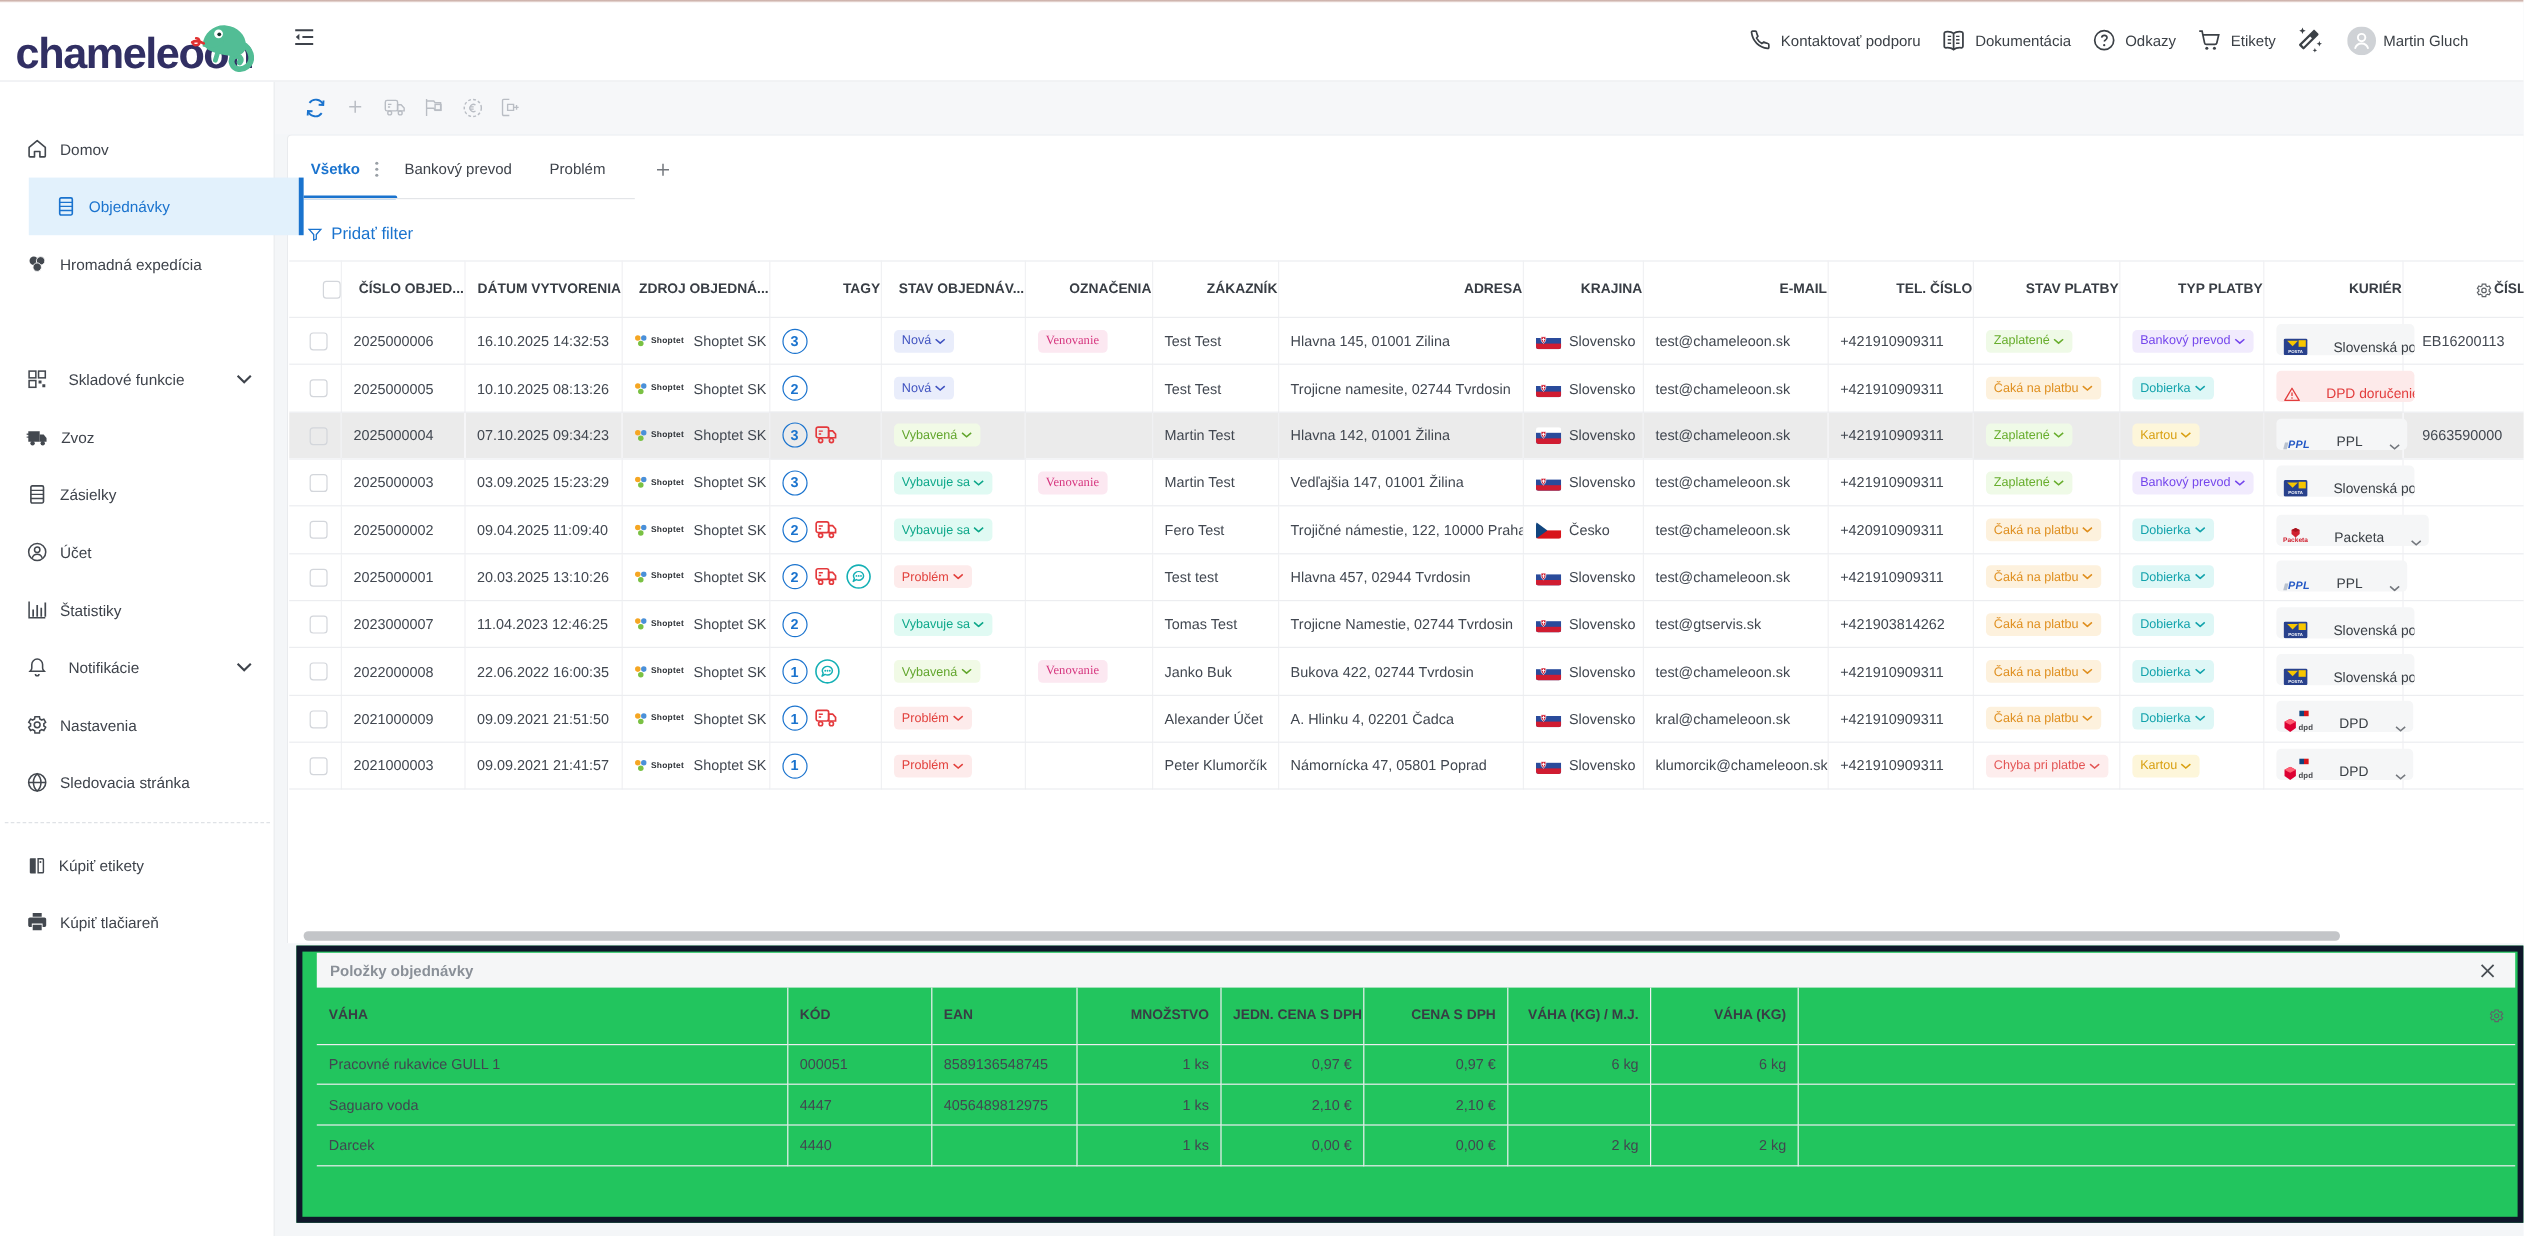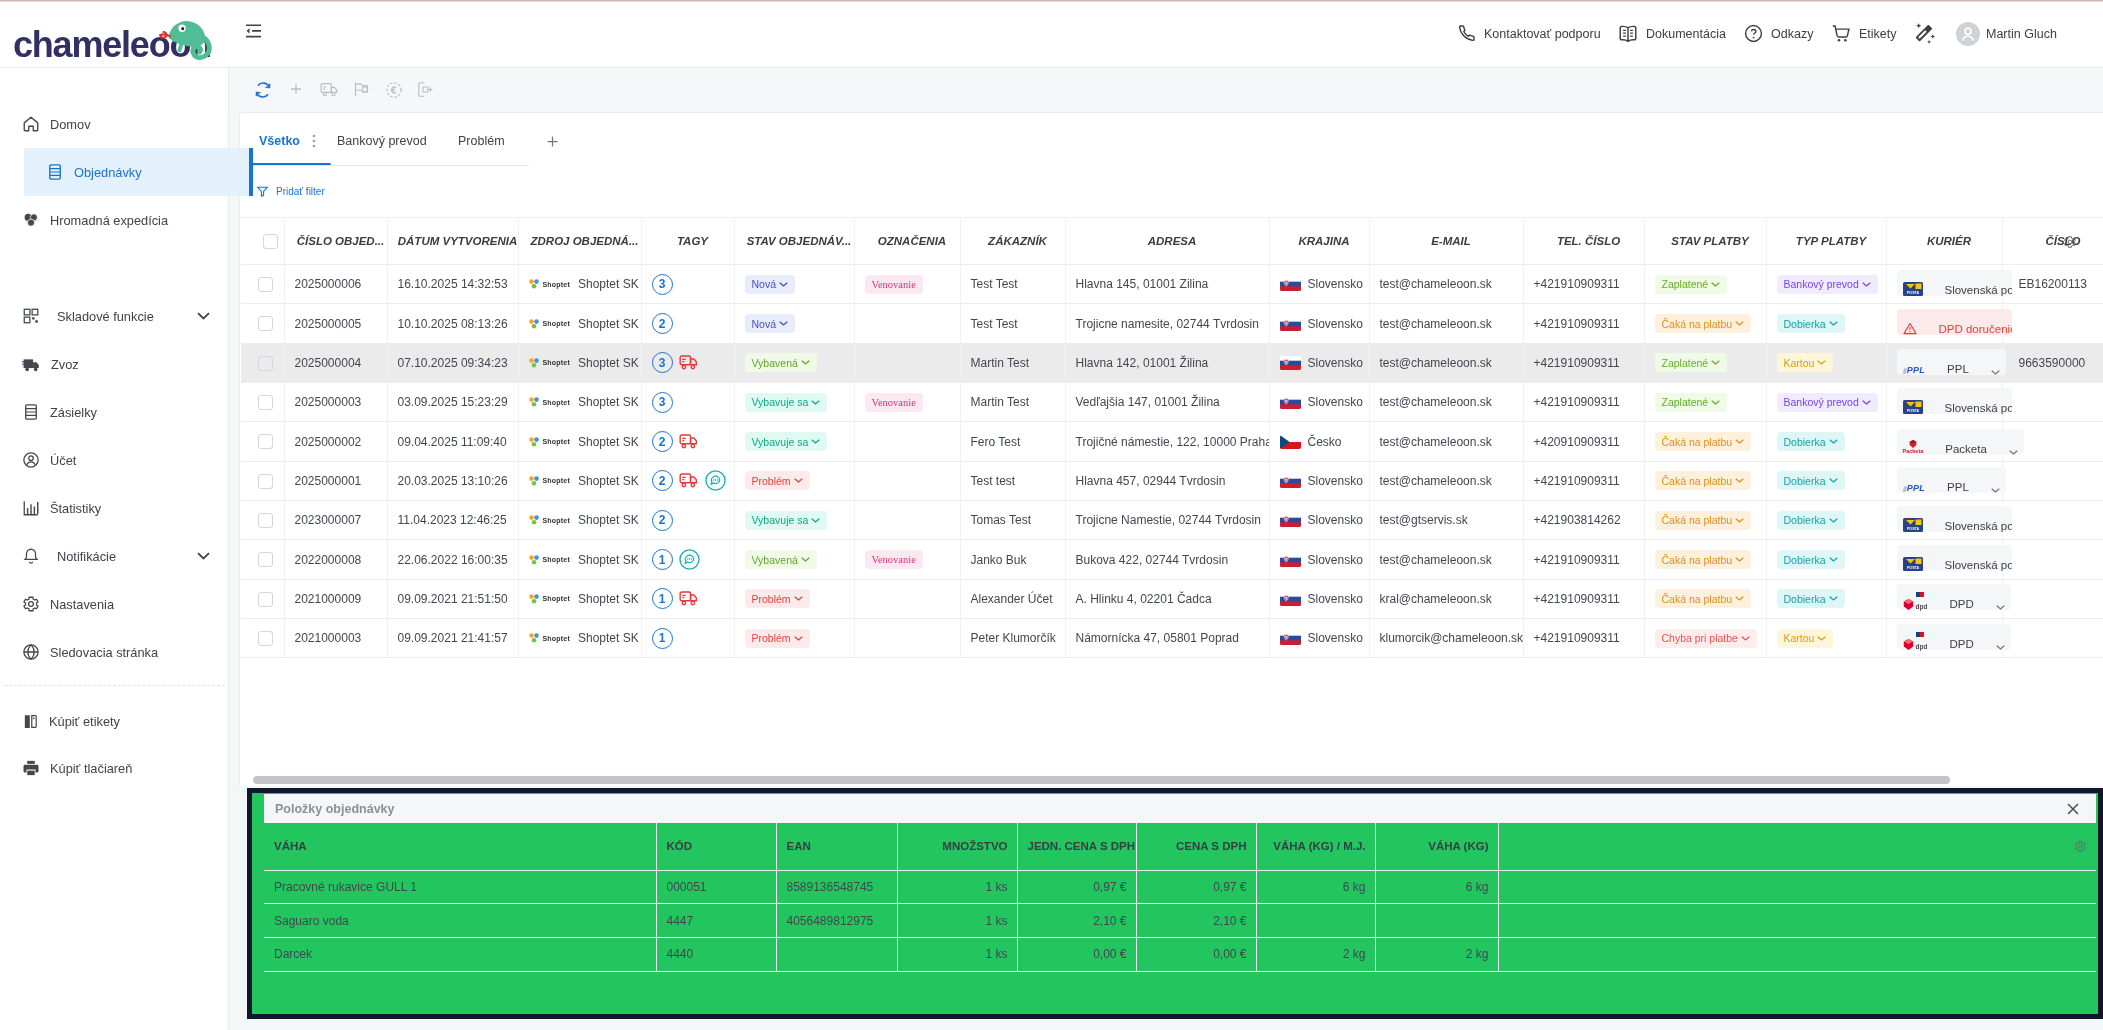--- a/index.html
+++ b/index.html
@@ -23,24 +23,24 @@
   .nav-chevron { position:absolute; left:197px; }
   #nav-divider { position:absolute; left:4px; top:617px; width:221px; border-top:1px dashed #dfe2e6; }
   
   #toolbar { position:absolute; left:229px; top:68px; width:1874px; height:44px; background:#f6f7f9; }
   .tool-ic { position:absolute; top:13px; color:#b9bdc4; }
   
   #card { position:absolute; left:239px; top:112px; width:1874px; height:674px; background:#fff; border:1px solid #e9ebee; border-radius:4px 0 0 0; border-bottom:none; }
   .tab { position:absolute; top:14px; height:28px; display:flex; align-items:center; font-size:12.5px; color:#3e434b; }
   #tabline { position:absolute; left:11px; top:52px; width:278px; border-top:1px solid #e3e5e8; }
   #tabactive { position:absolute; left:11px; top:50px; width:80px; height:3px; background:#1a73ce; border-radius:2px; }
-  #addfilter { position:absolute; left:16px; top:67px; height:22px; display:flex; align-items:center; gap:7px; color:#1a73ce; font-size:10px; }
+  #addfilter { position:absolute; left:16px; top:67px; height:22px; display:flex; align-items:flex-end; gap:7px; color:#1a73ce; font-size:14px; }
   
   #otable { position:absolute; left:1px; top:104px; width:1873px; border-collapse:collapse; table-layout:fixed; font-size:12px; color:#414750; }
-  #otable th { height:47px; border-top:1px solid #ecedf0; border-bottom:1px solid #ecedf0; border-right:1px solid #f0f1f3; font-size:11.5px; font-weight:bold; color:#383d44; text-align:center; padding:0 0 0 10px; white-space:nowrap; overflow:hidden; text-overflow:ellipsis;font-style:italic; }
+  #otable th { height:47px; border-top:1px solid #ecedf0; border-bottom:1px solid #ecedf0; border-right:1px solid #f0f1f3; font-size:11.5px; font-weight:bold; color:#383d44; text-align:right; padding:0 0 0 10px; white-space:nowrap; overflow:hidden; text-overflow:ellipsis; }
   #otable td { height:39.35px; border-bottom:1px solid #ecedf0; border-right:1px solid #f0f1f3; padding:0 6px 0 10px; white-space:nowrap; overflow:hidden; }
   #otable td.ovis { overflow:visible; }
   #otable tr.gray td { background:#ebebeb; }
   .ck { display:inline-block; width:15px; height:15px; border:1px solid #d3d6db; border-radius:3px; vertical-align:middle; }
   .chip { display:inline-flex; align-items:center; gap:3px; height:19px; padding:0 7px; border-radius:4px; font-size:10.5px; white-space:nowrap; }
   .c-nova { background:#e9edfb; color:#4053c0; }
   .c-vybavena { background:#f1fae6; color:#61a52c; }
   .c-vybavuje { background:#e0faf3; color:#0ca789; }
   .c-problem { background:#fdebeb; color:#e2413d; }
   .c-venovanie { background:#fce8f1; color:#d6367f;font-family:Liberation Serif, serif; }

